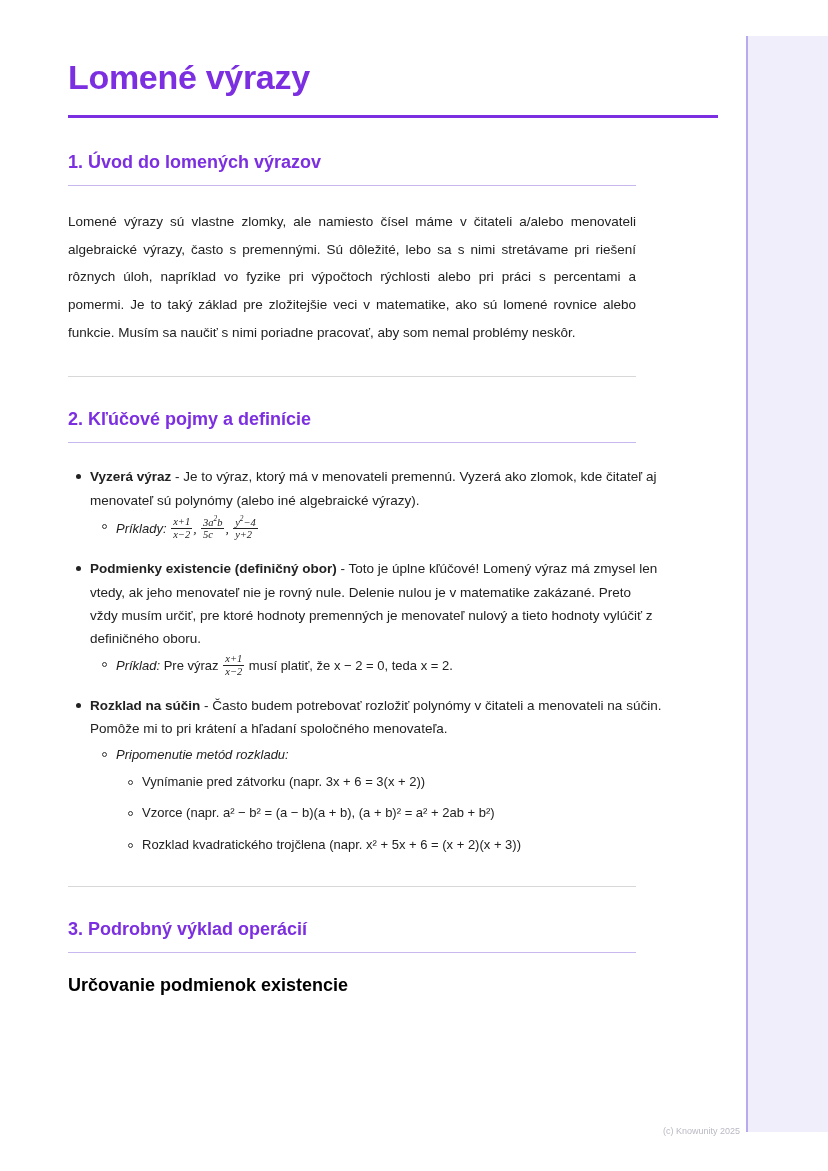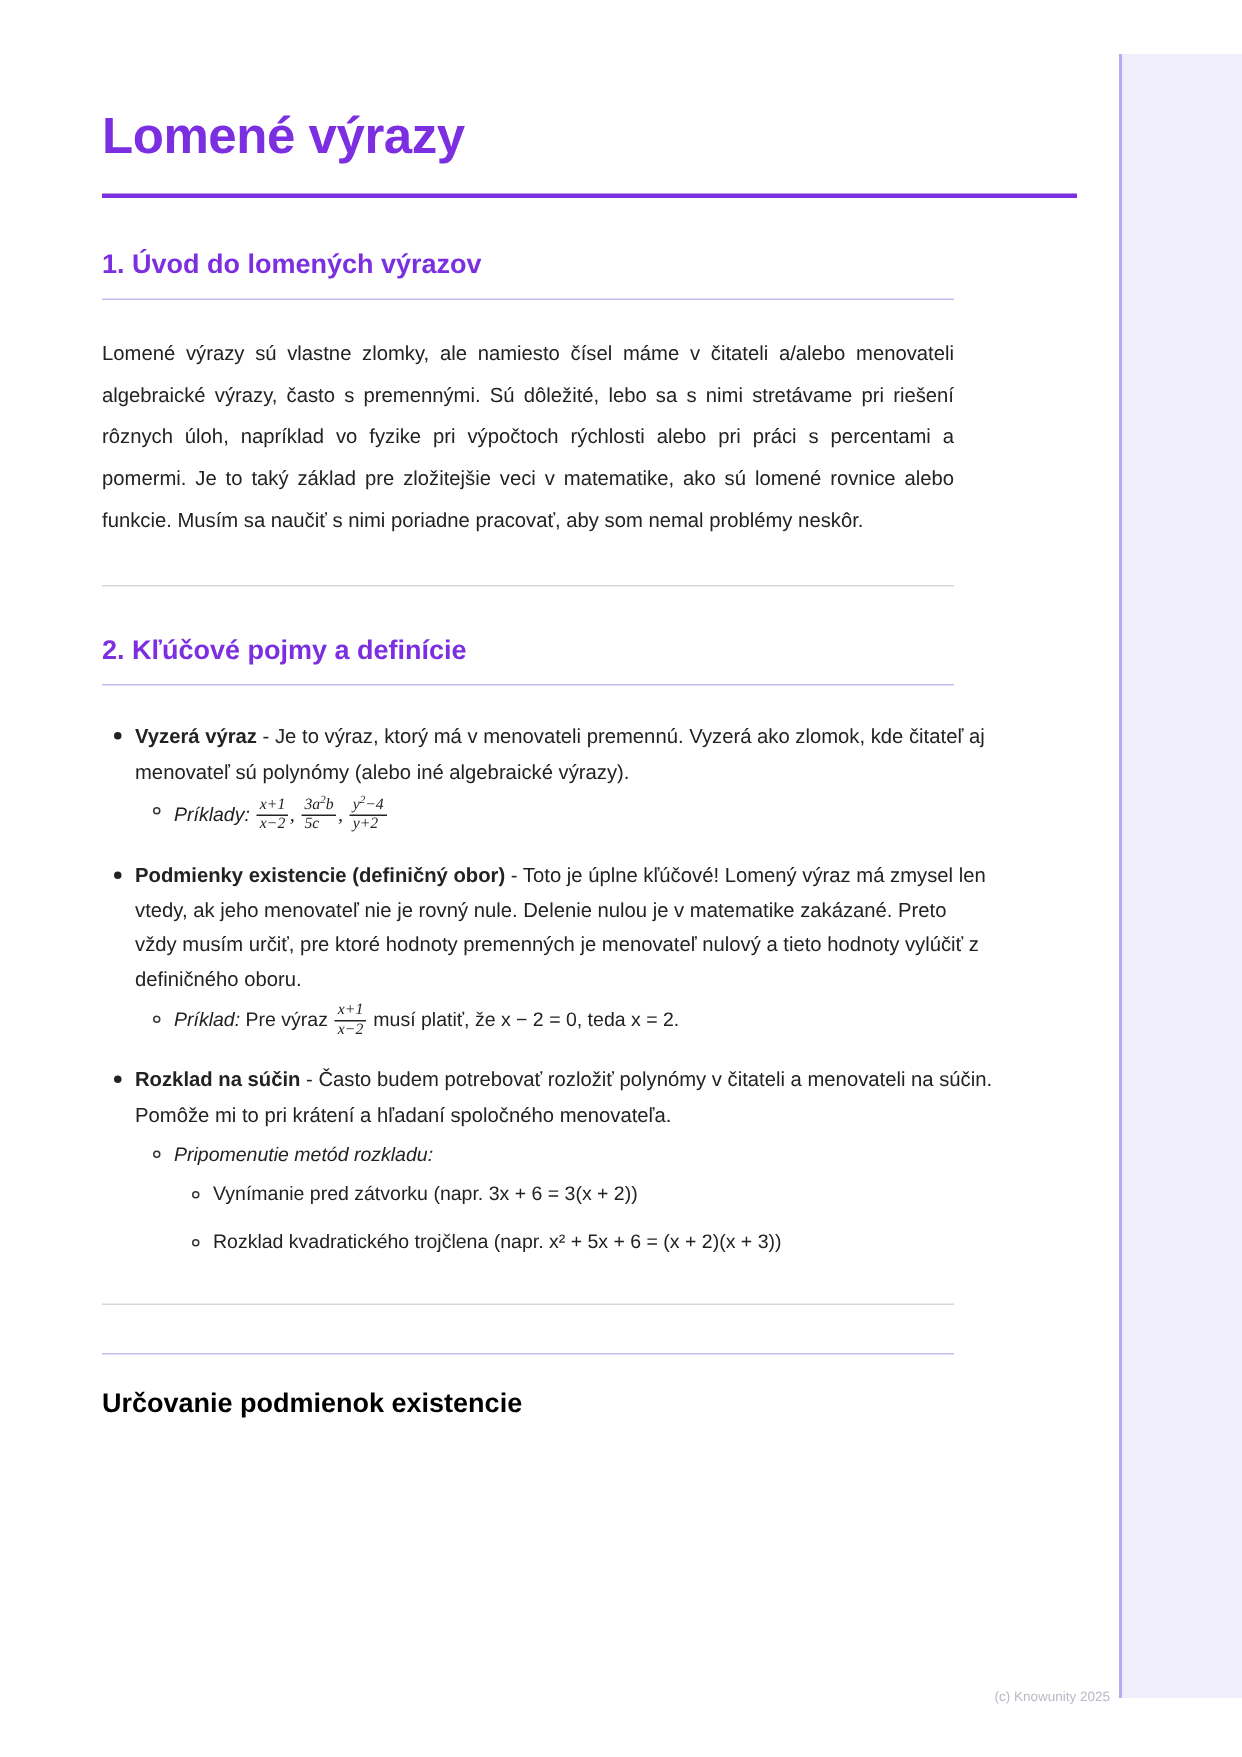--- a/index.html
+++ b/index.html
@@ -27,21 +27,21 @@
     top: 36px;
     right: 0;
     width: 80px;
     height: 1096px;
     background: #f1eefc;
     border-left: 2px solid #b9a9ef;
   }
   .content {
     position: absolute;
     left: 68px;
-    top: 72px;
+    top: 58px;
     width: 600px;
   }
   h1.doc-title {
     font-size: 34px;
     font-weight: bold;
     color: #7c2fe0;
     margin: 0 0 18px 0;
     letter-spacing: -0.3px;
   }
   .title-rule {
@@ -233,30 +233,32 @@
       </li>
 
       <li>
         <b>Rozklad na súčin</b>
         <span>- Často budem potrebovať rozložiť polynómy v čitateli a menovateli na súčin. Pomôže mi to pri krátení a hľadaní spoločného menovateľa.</span>
         <ul class="lvl2">
           <li>
             <span class="ital">Pripomenutie metód rozkladu:</span>
             <ul class="lvl3">
               <li><span>Vynímanie pred zátvorku (napr. 3x + 6 = 3(x + 2))</span></li>
+              <li><span>Vzorce (napr. a² − b² = (a − b)(a + b), (a + b)² = a² + 2ab + b²)</span></li>
               <li><span>Rozklad kvadratického trojčlena (napr. x² + 5x + 6 = (x + 2)(x + 3))</span></li>
             </ul>
           </li>
         </ul>
       </li>
 
     </ul>
 
     <div class="divider"></div>
 
+    <h2 class="section-title">3. Podrobný výklad operácií</h2>
     <div class="section-rule"></div>
     <h3 class="sub-title">Určovanie podmienok existencie</h3>
 
   </div>
 
   <div class="footer-note">(c) Knowunity 2025</div>
 
 </div>
 
 </body></html>

